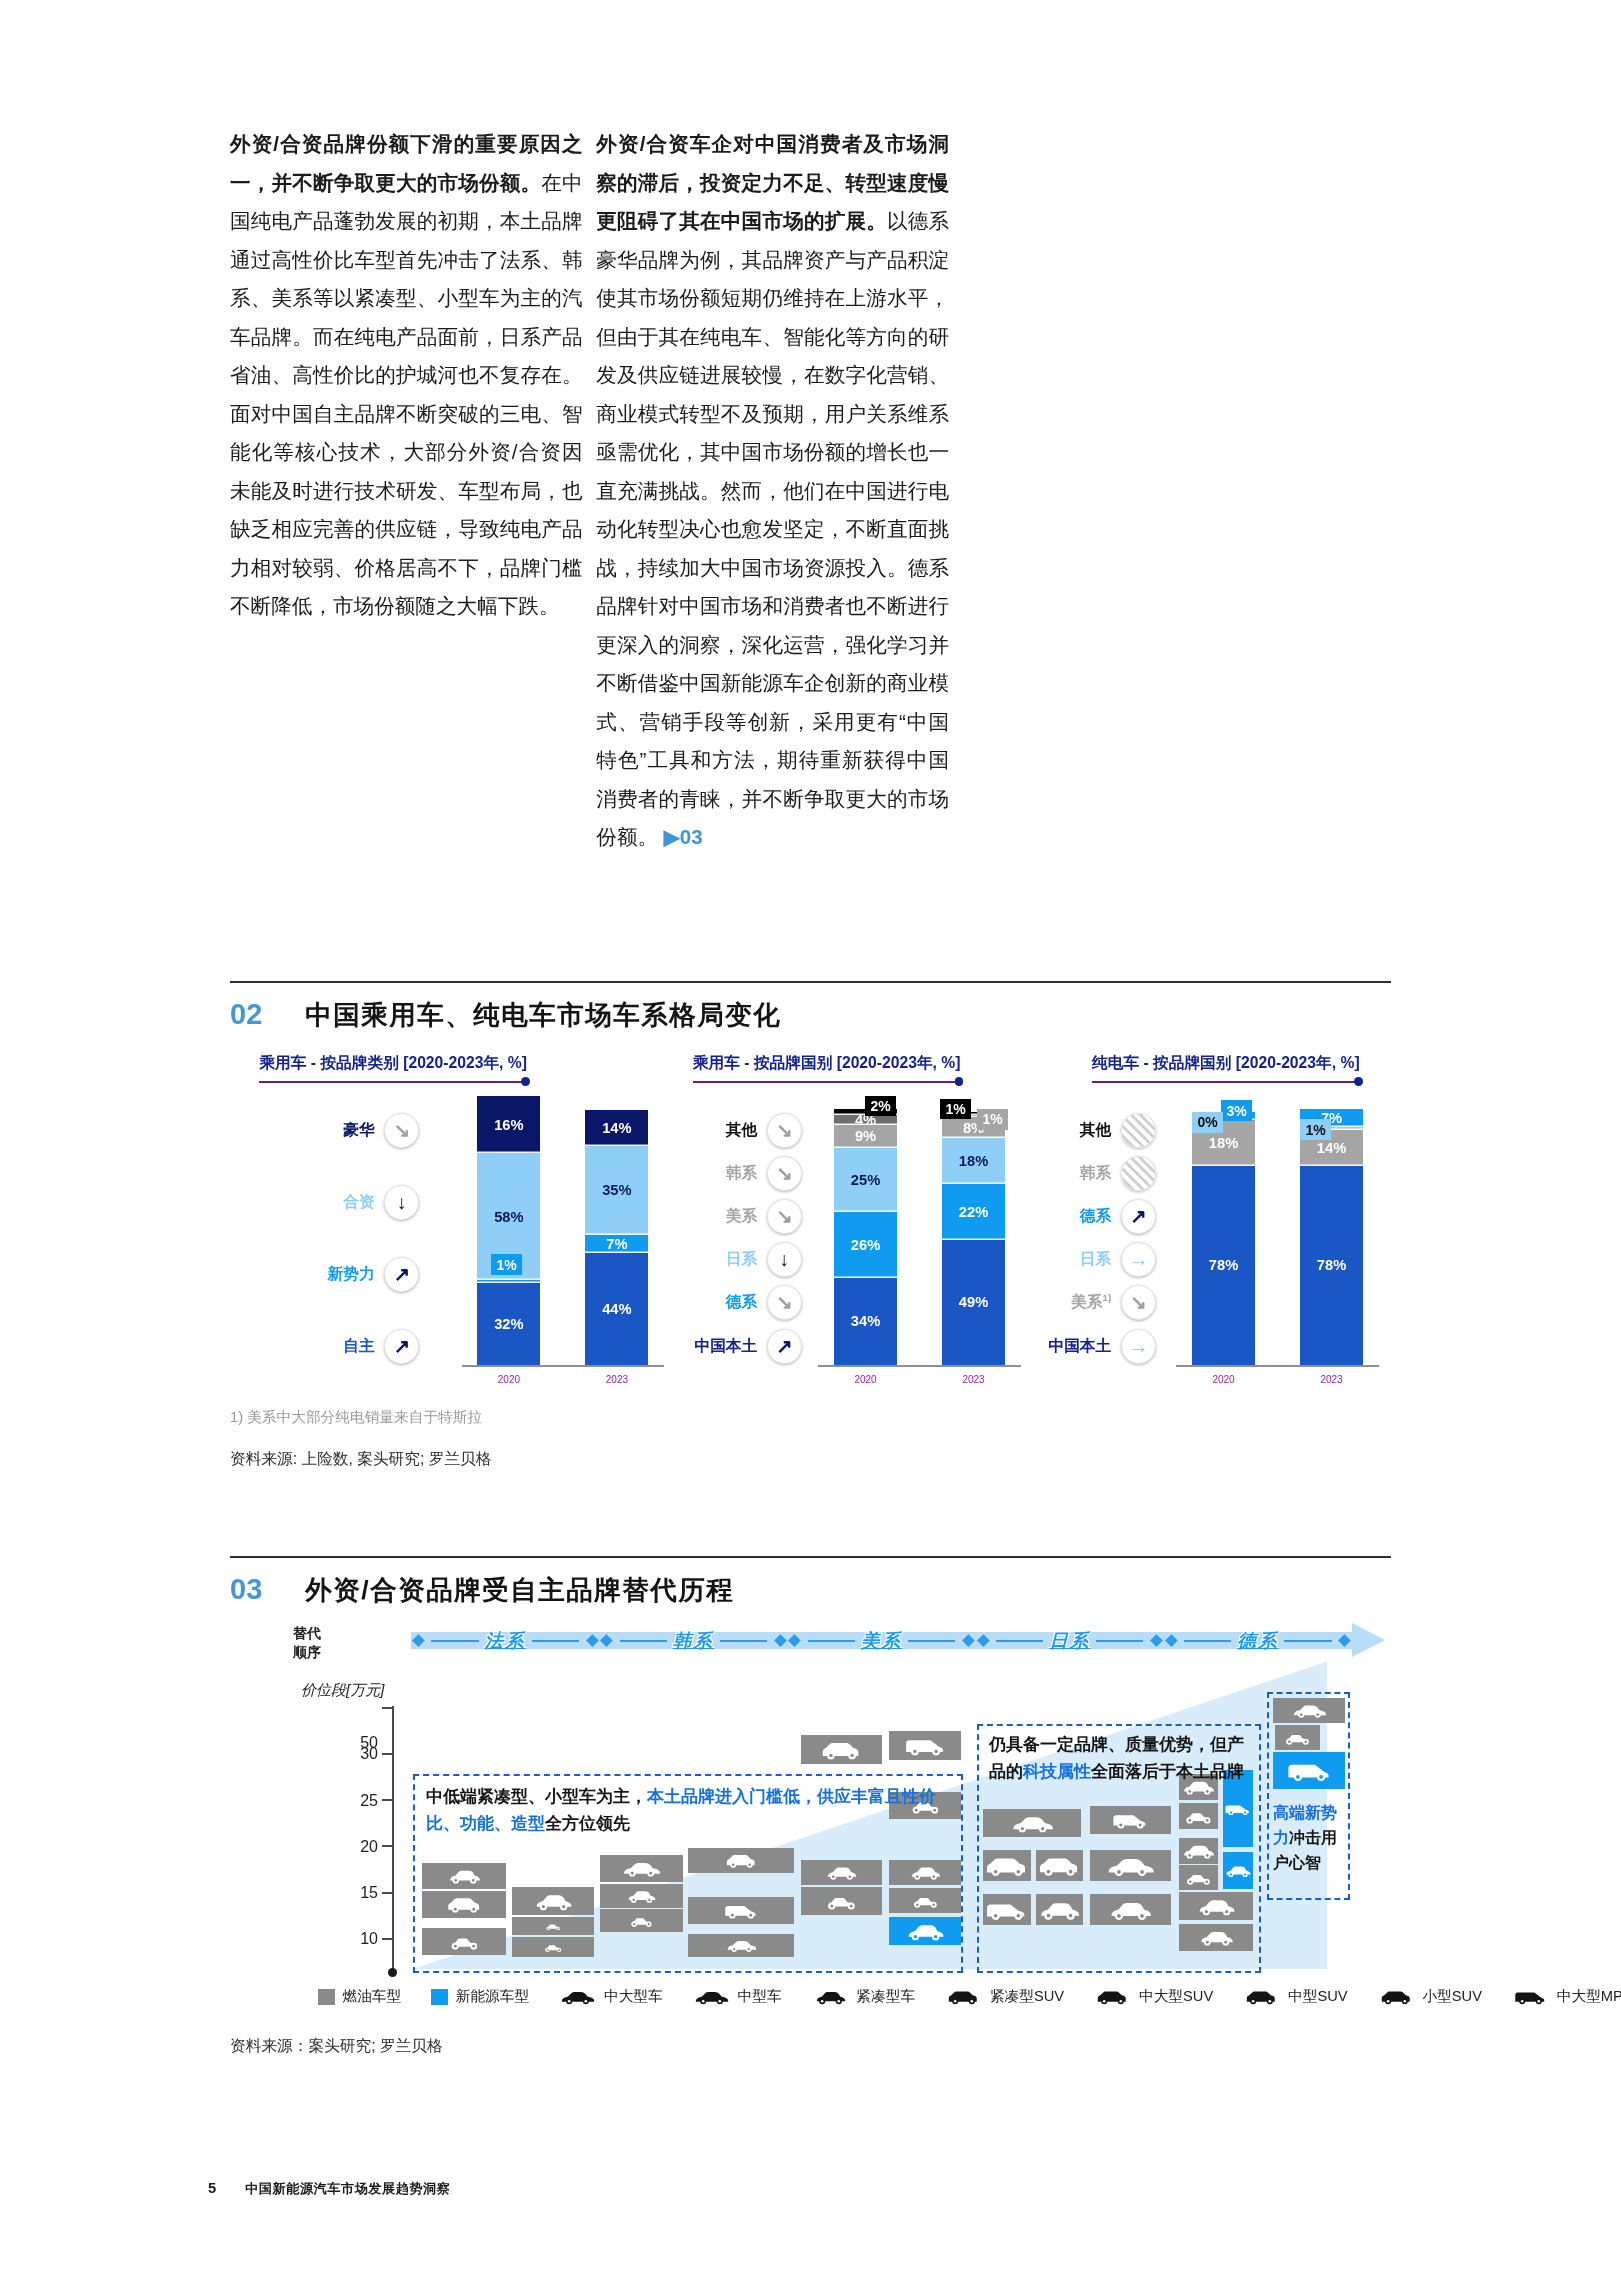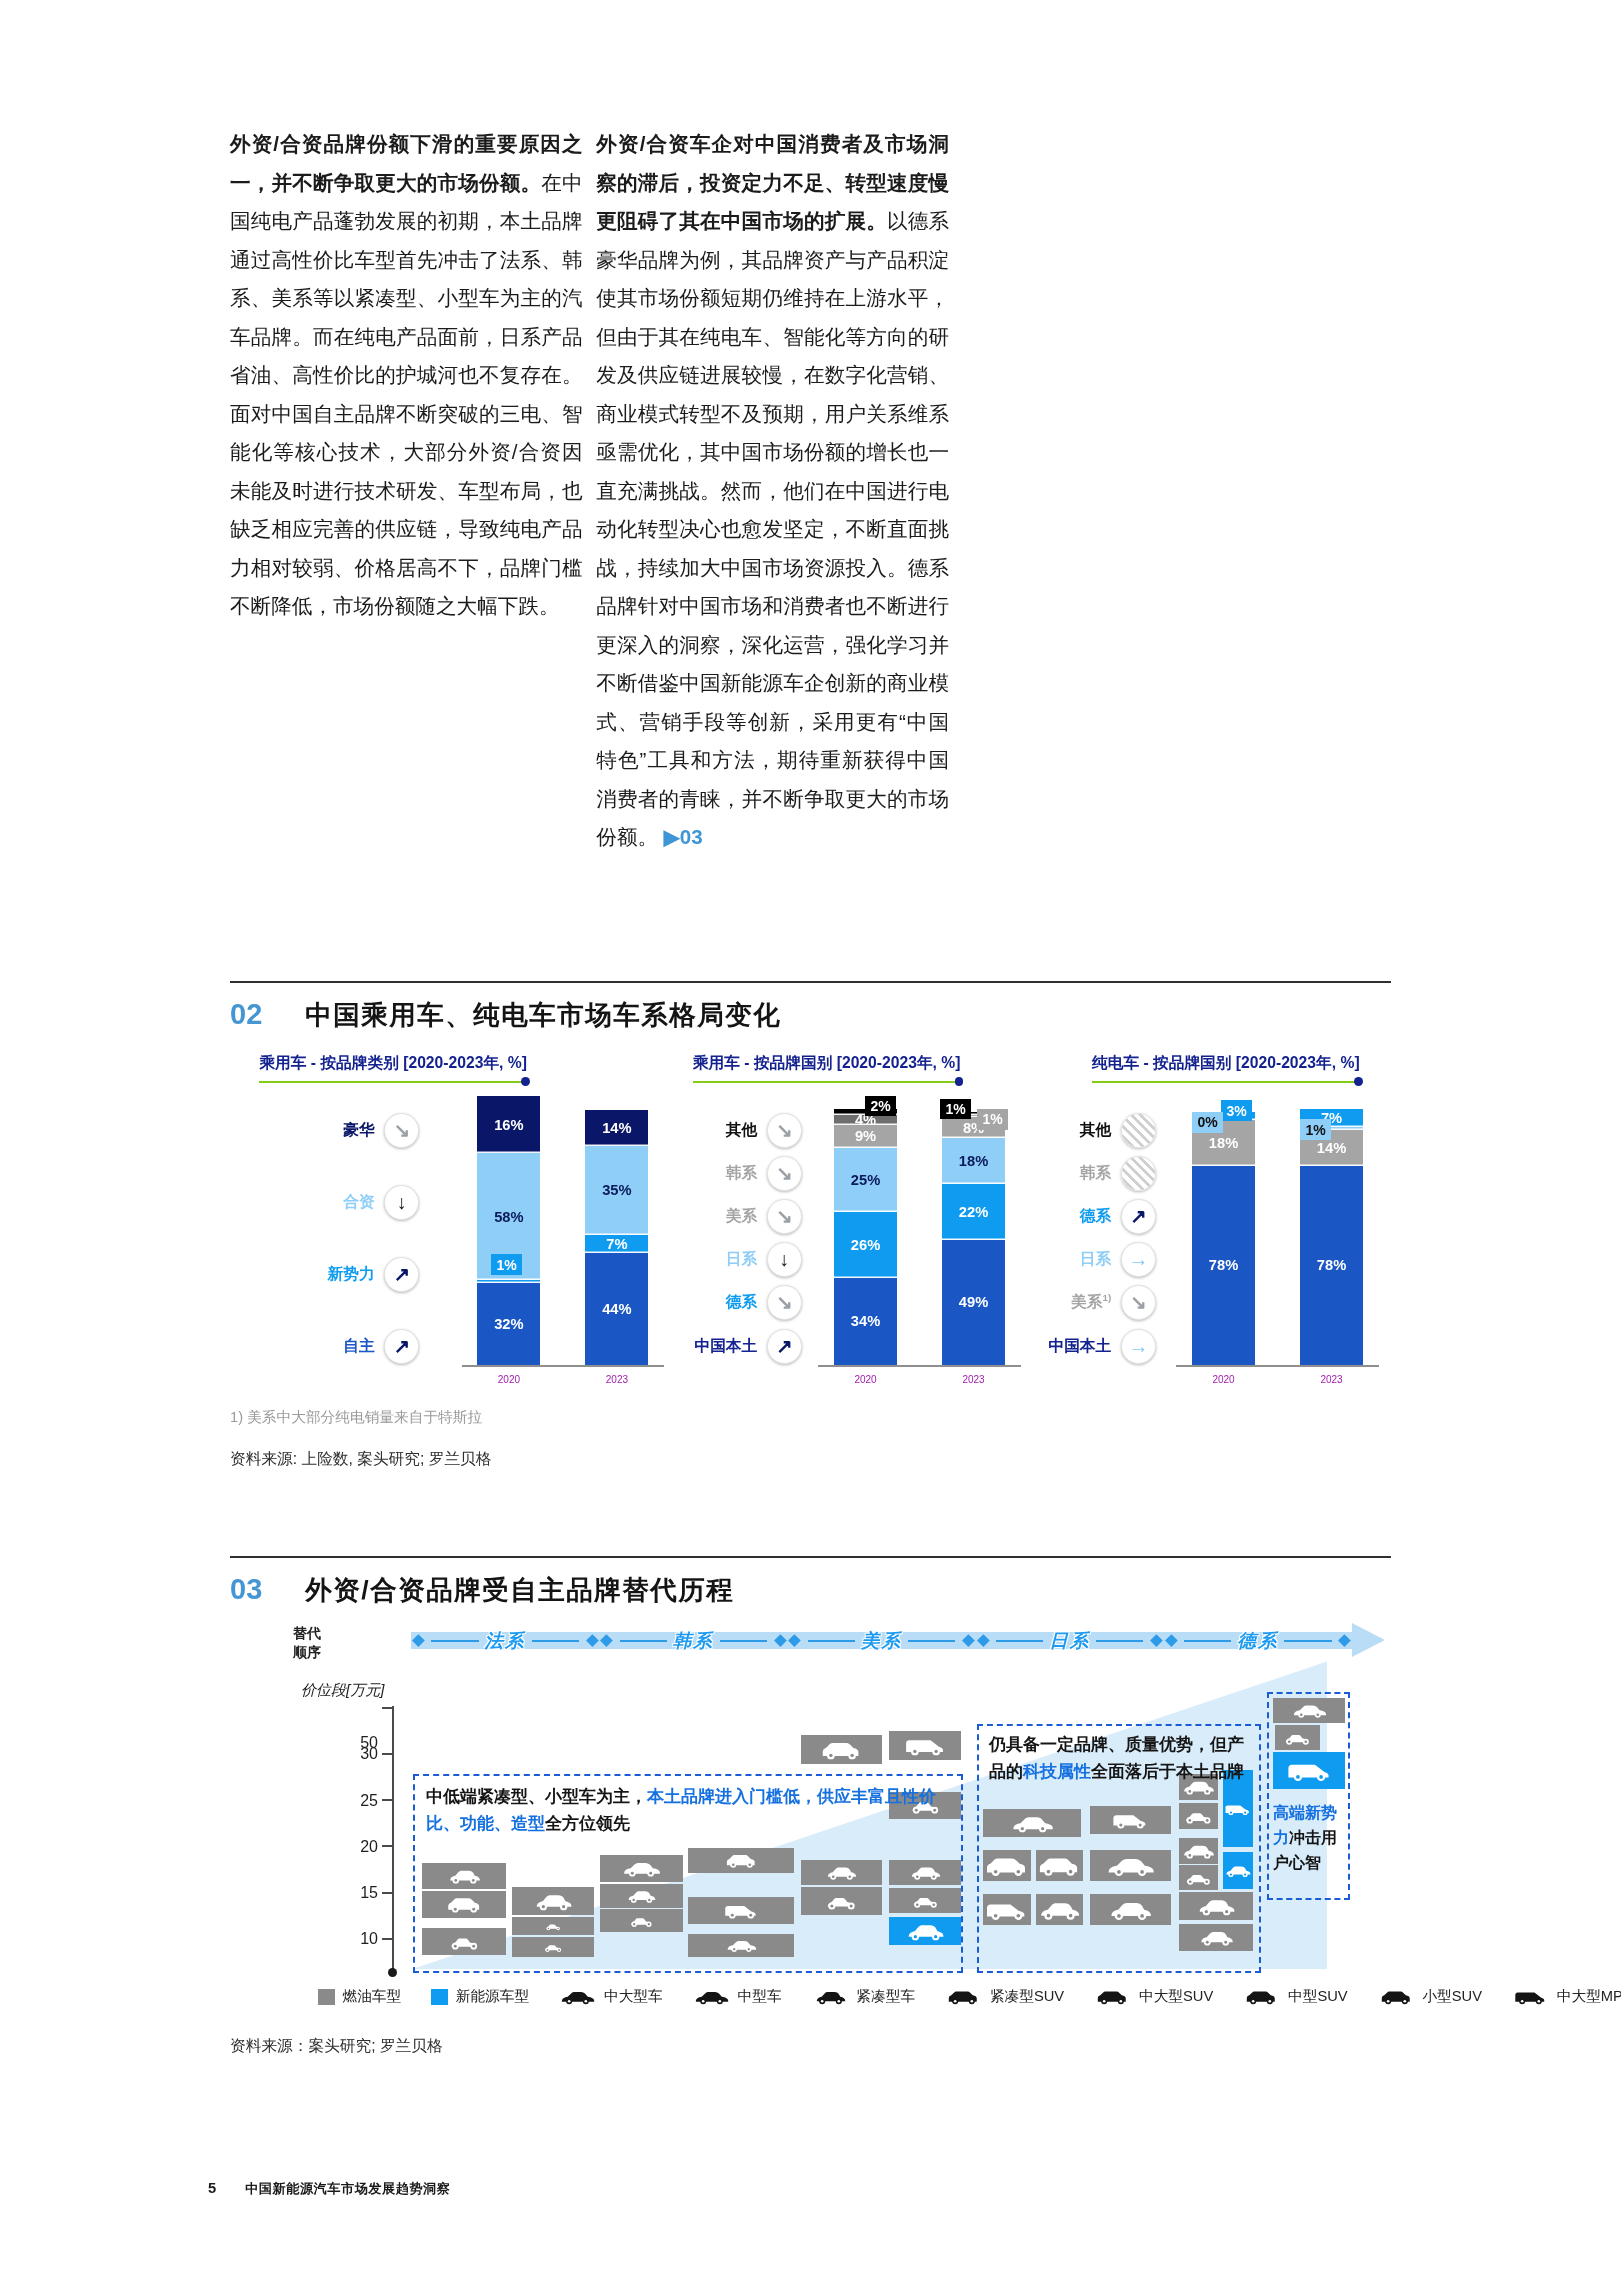--- a/index.html
+++ b/index.html
@@ -20,21 +20,21 @@
   .fig-head{display:flex;align-items:baseline;gap:43px;margin-top:13.7px;height:41px;}
   .fig-num{color:#4596D2;font-size:29px;font-weight:700;}
   .fig-title{font-size:26.5px;font-weight:700;color:#141414;letter-spacing:1.5px;}
 
   
   .panels{position:relative;height:345px;margin-top:15.7px;}
   .panel{position:absolute;top:0;}
   .panel.p1{left:27.4px;}
   .panel.p2{left:459px;}
   .panel.p3{left:820px;}
-  .psub{display:inline-block;color:#13228F;font-weight:700;font-size:15.7px;border-bottom:2px solid #84cc16;padding-bottom:6.9px;position:relative;white-space:nowrap;}
+  .psub{display:inline-block;color:#13228F;font-weight:700;font-size:15.7px;border-bottom:2px solid #701a75;padding-bottom:6.9px;position:relative;white-space:nowrap;}
   .psub::after{content:"";position:absolute;right:-2.9px;bottom:-4.9px;width:8.8px;height:8.8px;border-radius:50%;background:#13228F;}
   .p1 .psub{margin-left:2px;}
   .p2 .psub{margin-left:3.9px;}
   .p3 .psub{margin-left:42px;}
   .pbody{display:flex;margin-top:25.5px;}
   .plegend{display:flex;flex-direction:column;justify-content:space-between;height:251px;margin-top:3.9px;}
   .p1 .plegend{width:162px;}
   .p2 .plegend{width:113px;}
   .p3 .plegend{width:106px;}
   .litem{display:flex;align-items:center;justify-content:flex-end;gap:9.8px;}
@@ -58,21 +58,21 @@
   .fig-source{margin-top:21.6px;font-size:15.7px;color:#2e2e2e;}
 
   
   .canvas{position:relative;margin-top:7.8px;height:394px;}
   .orderlbl{position:absolute;left:63px;top:3.9px;font-size:14px;font-weight:700;line-height:1.35;color:#222;}
   .band{position:absolute;left:181px;top:11.8px;width:941px;height:16.7px;background:#B9DDF6;display:flex;}
   .band::after{content:"";position:absolute;left:100%;top:-8.8px;width:0;height:0;border-left:33px solid #B9DDF6;border-top:17px solid transparent;border-bottom:17px solid transparent;}
   .bseg{flex:1;display:flex;align-items:center;min-width:0;}
   .bdia{width:8.8px;height:8.8px;background:#2E9BE8;transform:rotate(45deg);flex:0 0 auto;margin:0 2.9px;}
   .bline{flex:1;height:2px;background:#2E9BE8;margin:0 5.9px;}
-  .blabel{font-size:18.6px;font-weight:700;font-style:italic;color:#1E9BF0;letter-spacing:2px;flex:0 0 auto;text-shadow:-1px -1px 0 #fff,1px -1px 0 #fff,-1px 1px 0 #fff,1px 1px 0 #fff;}
+  .blabel{font-size:18.6px;font-weight:700;font-style:italic;color:#1E9BF0;letter-spacing:2px;flex:0 0 auto;text-shadow:-1px -1px 0 #fff,1px -1px 0 #fff,-1px 1px 0 #fff,1px 1px 0 #fff;text-decoration:underline;}
   .axlabel{position:absolute;left:71px;top:61px;font-style:italic;font-size:15px;color:#222;}
   .vaxis{position:absolute;left:162px;top:86px;width:2px;height:267px;background:#4a4a4a;}
   .vtick{position:absolute;left:152px;width:9.8px;height:2px;background:#4a4a4a;}
   .vlabel{position:absolute;left:101px;width:47px;text-align:right;font-size:16px;color:#1f1f1f;}
   .vdot{position:absolute;left:158px;top:348px;width:8.8px;height:8.8px;border-radius:50%;background:#1a1a1a;}
   .swoosh{position:absolute;left:181px;top:41px;width:916px;height:308px;background:#D9ECFA;clip-path:polygon(0 100%,100% 0,100% 100%);}
   .dashbox{position:absolute;border:2px dashed #1A5CD6;box-sizing:border-box;}
   .chip{position:absolute;display:flex;align-items:center;justify-content:center;}
   .anno{position:absolute;font-weight:700;line-height:1.55;color:#151515;}
   .f3legend{position:absolute;left:88px;top:367px;display:flex;align-items:center;gap:30px;}

